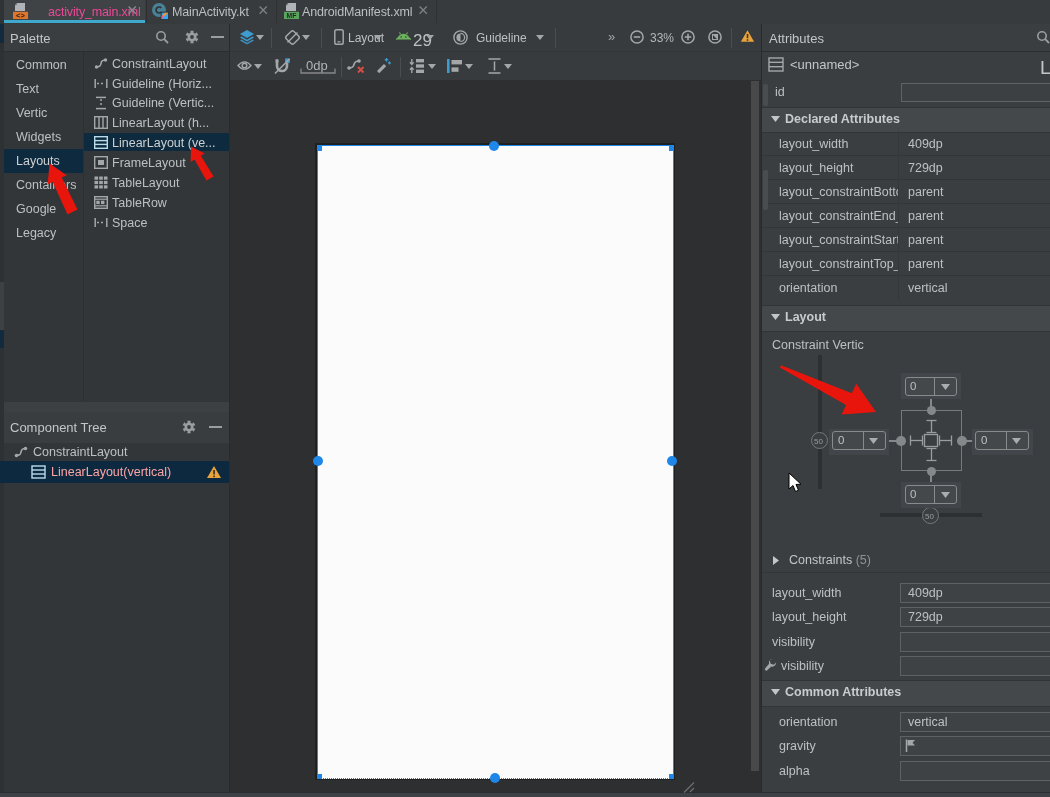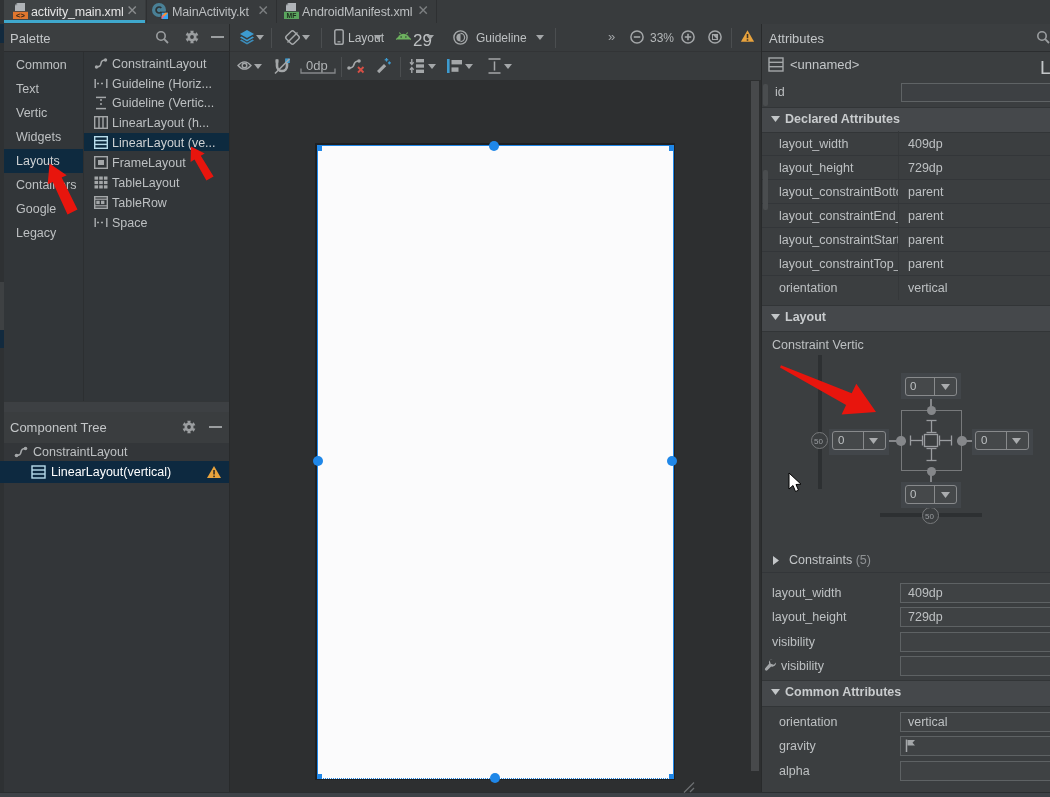--- a/index.html
+++ b/index.html
@@ -17,21 +17,21 @@
   <div class="abs" style="left:0;top:0;width:4px;height:24px;background:#303335"></div>
 
   <div class="abs" style="left:4px;top:0;width:141px;height:21px;background:#3f4345"></div>
   <div class="abs" style="left:4px;top:20px;width:141px;height:3px;background:#3fa8cd"></div>
   <svg style="left:12px;top:2px" width="17" height="18" viewBox="0 0 17 18">
     <path d="M5.2 1 H13 V9 H3 V3.2 Z" fill="#b0b4b8"></path>
     <path d="M5.2 1 L3 3.2 H5.2 Z" fill="#848a8e"></path>
     <rect x="1" y="9.8" width="15" height="7.2" fill="#e0762e"></rect>
     <text x="8.5" y="15.6" font-size="7.5" font-weight="bold" fill="#2a2118" text-anchor="middle">&lt;&gt;</text>
   </svg>
-  <div class="txt" style="left:31px;top:5px;font-size:12.5px;letter-spacing:-0.15px;color:#e5e5e5">activity_main.xml</div>
+  <div class="txt" style="left:48px;top:5px;font-size:12.5px;letter-spacing:-0.15px;color:#ec4899">activity_main.xml</div>
   <svg style="left:128.3px;top:6.3px" width="8.4" height="8.4" viewBox="0 0 8.4 8.4">
       <path d="M0.6 0.6 L7.800000000000001 7.800000000000001 M7.800000000000001 0.6 L0.6 7.800000000000001" stroke="#898c8e" stroke-width="1.4"></path>
     </svg>
 
   <div class="abs" style="left:146px;top:0;width:1px;height:23px;background:#2e3032"></div>
   <svg style="left:152px;top:3px" width="18" height="17" viewBox="0 0 18 17">
     <circle cx="7" cy="7" r="7" fill="#4a8096"></circle>
     <path d="M9.3 5 a3 3 0 1 0 0 4" fill="none" stroke="#2d3335" stroke-width="1.7"></path>
     <rect x="8.7" y="8.7" width="8.3" height="8.3" fill="#2b2f31"></rect>
     <rect x="9.7" y="9.7" width="6.4" height="6.4" fill="#35a5f5"></rect>
@@ -180,21 +180,21 @@
     <circle cx="2.5" cy="10.5" r="1.8" fill="#a4a7a9"></circle>
     <circle cx="11.5" cy="3.5" r="1.8" fill="#a4a7a9"></circle>
   </svg>
   <div class="txt" style="left:33px;top:445px;font-size:12.5px">ConstraintLayout</div>
   <div class="abs" style="left:0px;top:461px;width:229px;height:22px;background:#0d2940"></div>
   <svg style="left:31px;top:465px" width="15" height="14" viewBox="0 0 15 14">
     <rect x="1" y="1" width="13" height="12" fill="none" stroke="#b8dceb" stroke-width="1.4"></rect>
     <line x1="1" y1="5" x2="14" y2="5" stroke="#b8dceb" stroke-width="1.4"></line>
     <line x1="1" y1="9" x2="14" y2="9" stroke="#b8dceb" stroke-width="1.4"></line>
   </svg>
-  <div class="txt" style="left:51px;top:465px;font-size:12.5px;color:#ffffff">LinearLayout(vertical)</div>
+  <div class="txt" style="left:51px;top:465px;font-size:12.5px;color:#fca5a5">LinearLayout(vertical)</div>
   <svg style="left:206px;top:465px" width="16" height="14" viewBox="0 0 16 14">
     <path d="M8 1 L15 13 H1 Z" fill="#e8a33d"></path>
     <rect x="7.2" y="5" width="1.7" height="4.5" fill="#3c3225"></rect>
     <rect x="7.2" y="10.6" width="1.7" height="1.6" fill="#3c3225"></rect>
   </svg>
 
   <div class="abs" style="left:0;top:792px;width:1050px;height:5px;background:#3e4247;border-top:1px solid #2a2d2f"></div>
 
   <div class="abs" style="left:229px;top:24px;width:533px;height:57px;background:#383b3d"></div>
   <div class="abs" style="left:229px;top:51px;width:533px;height:1px;background:#323436"></div>

